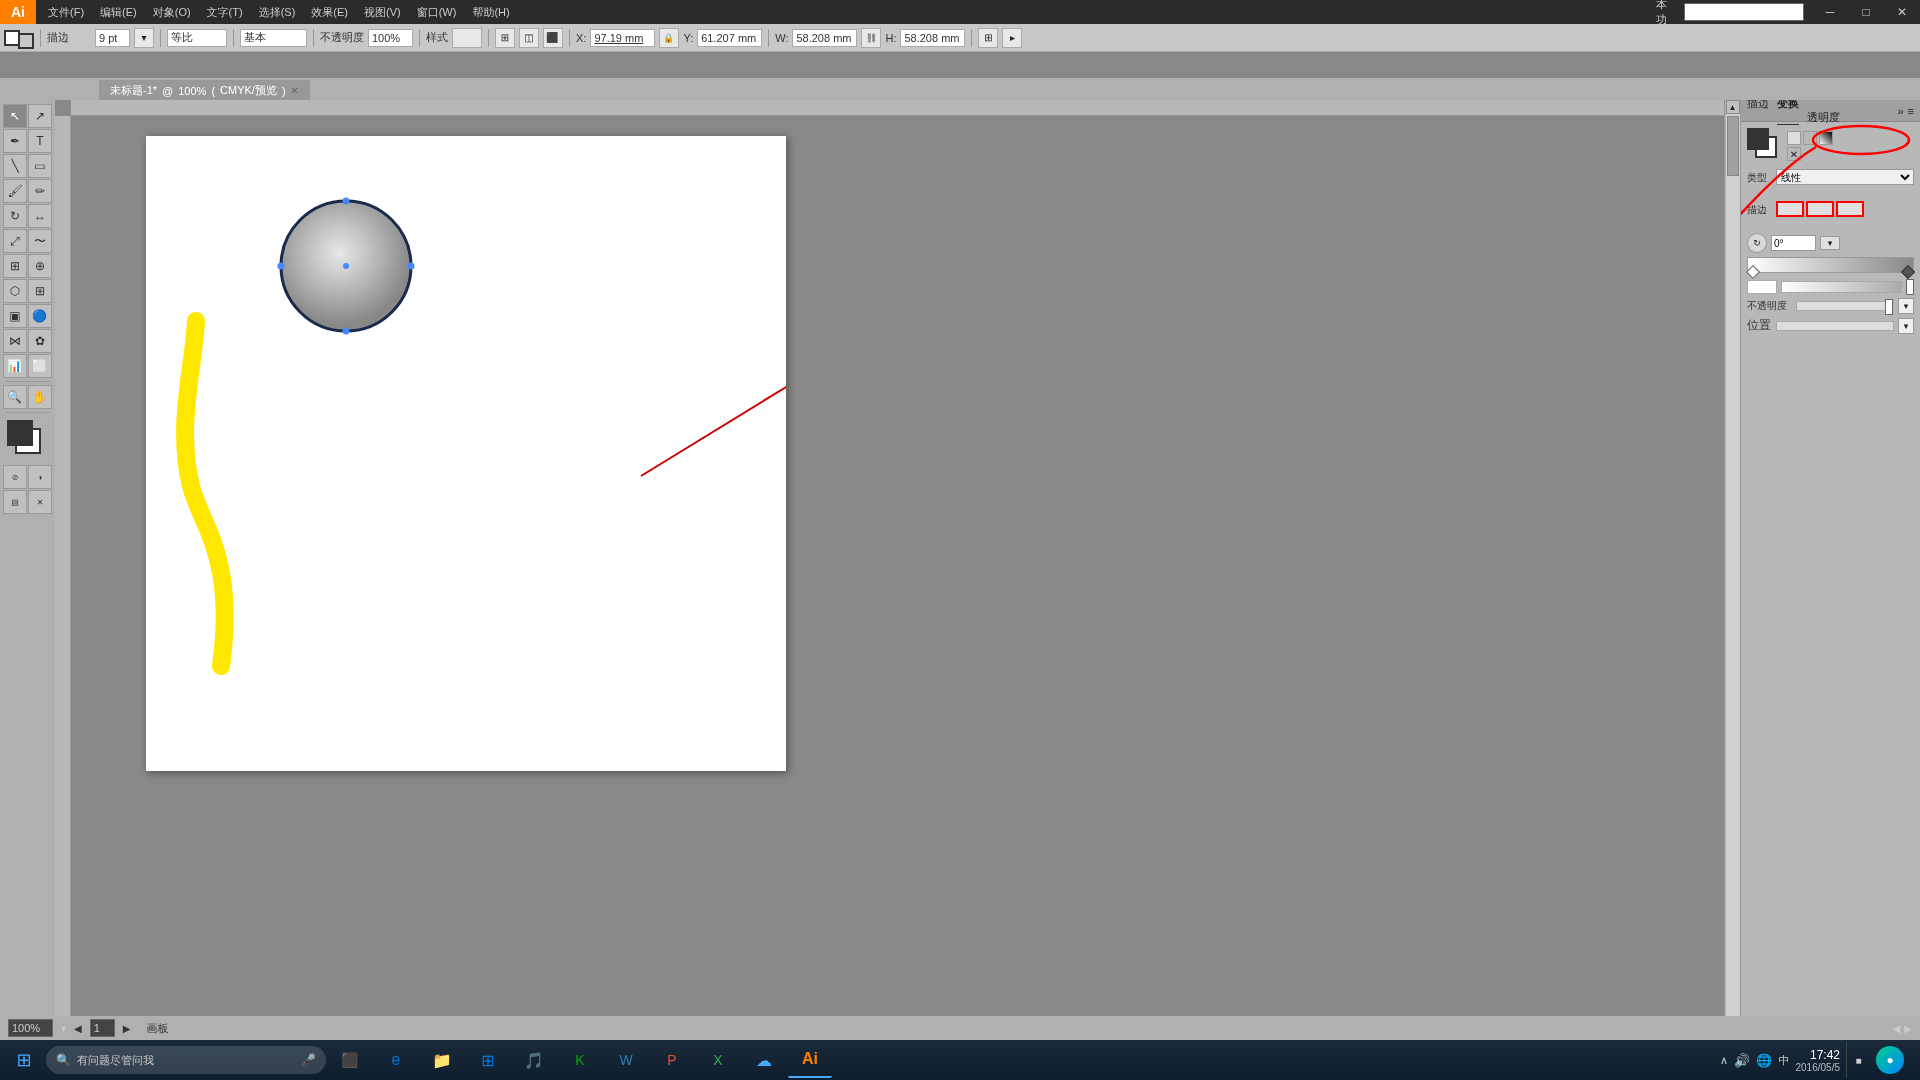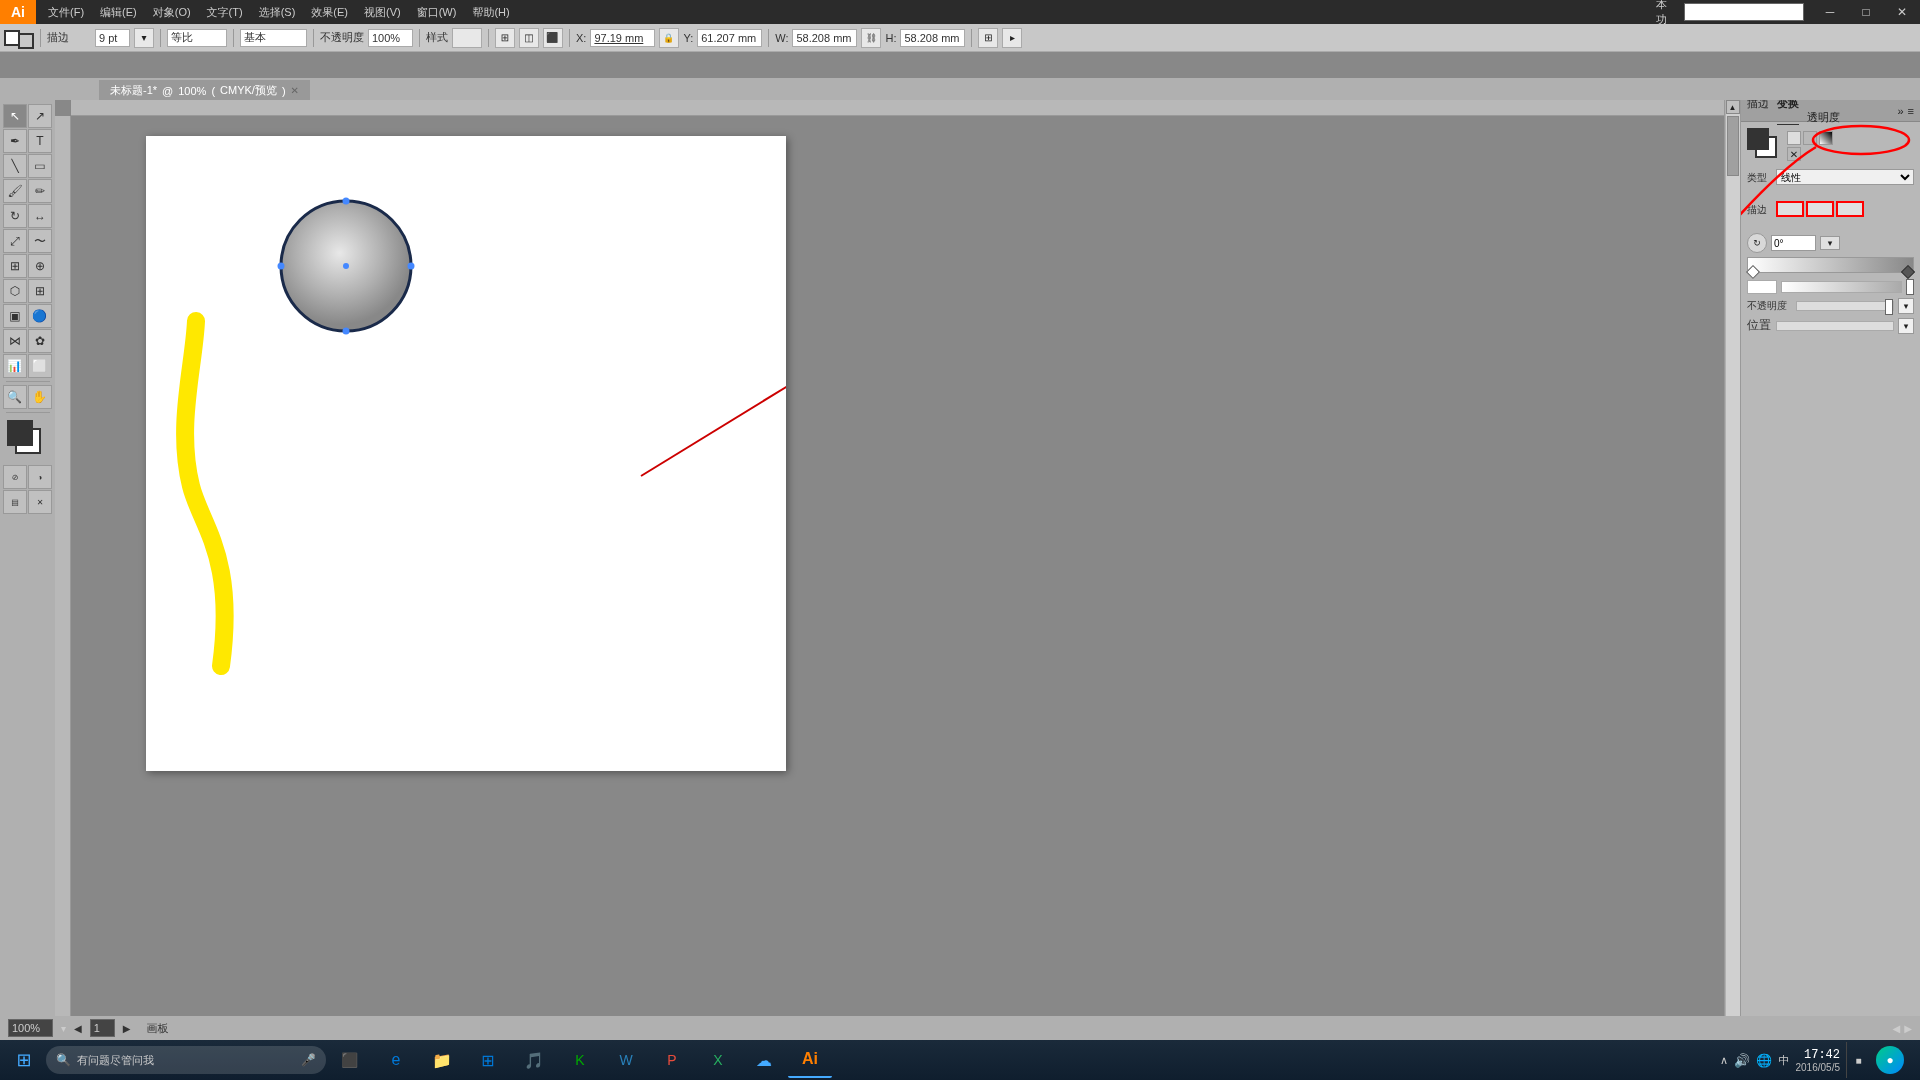--- a/index.html
+++ b/index.html
@@ -512,21 +512,21 @@
   <div class="taskbar-app active">
     <span style="color:#FF7F00;font-size:16px;font-weight:bold;">Ai</span>
   </div>
 
   <div class="taskbar-right">
     <span style="color:#ccc;font-size:11px;">∧</span>
     <span style="color:#ccc;font-size:13px;">🔊</span>
     <span style="color:#ccc;font-size:13px;">🌐</span>
     <span style="color:#ccc;font-size:11px;">中</span>
     <div style="display:flex;flex-direction:column;align-items:flex-end;cursor:pointer;">
-      <span style="color:#fff;font-size:12px;font-family:Liberation Mono, monospace;">17:42</span>
+      <span style="color:#fff;font-size:12px;">17:42</span>
       <span style="color:#bbb;font-size:10px;">2016/05/5</span>
     </div>
     <div style="width:24px;height:36px;border-left:1px solid #444;display:flex;align-items:center;justify-content:center;">
       <span style="color:#ccc;font-size:10px;">■</span>
     </div>
 
     <div style="width:28px;height:28px;border-radius:50%;background:linear-gradient(135deg,#00cc88,#0088ff);display:flex;align-items:center;justify-content:center;margin-right:4px;">
       <span style="color:#fff;font-size:12px;">●</span>
     </div>
   </div>

